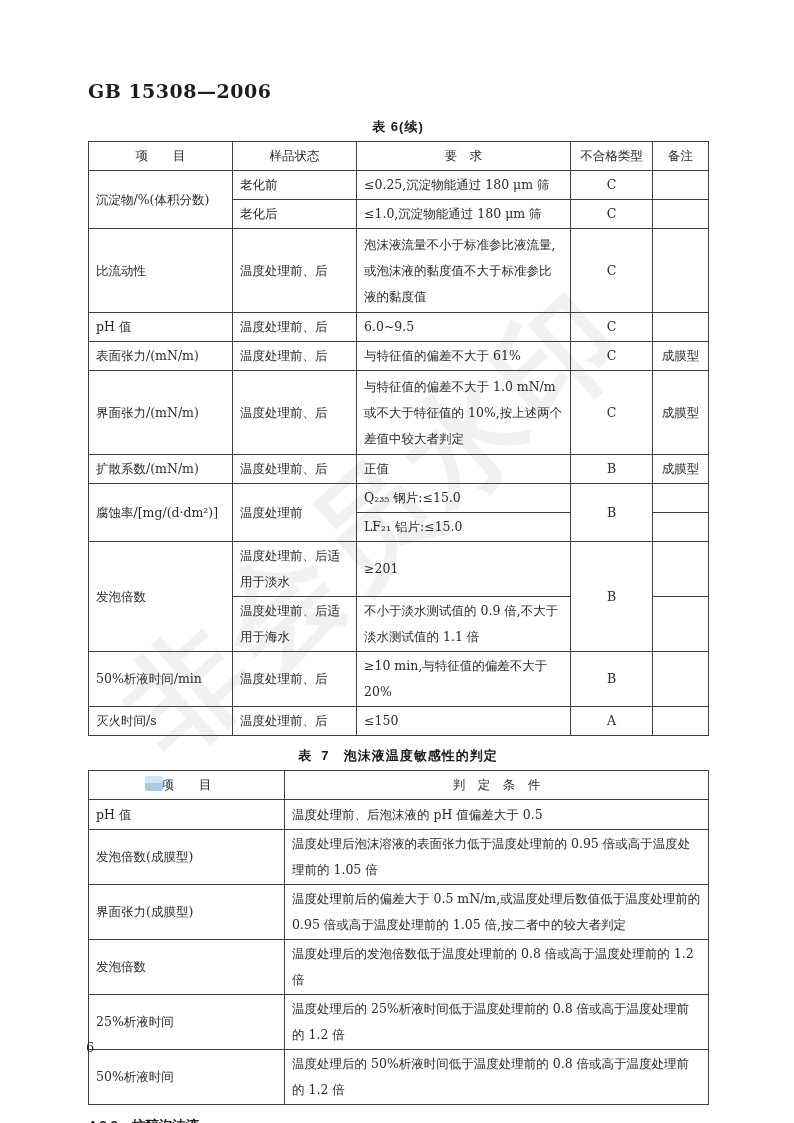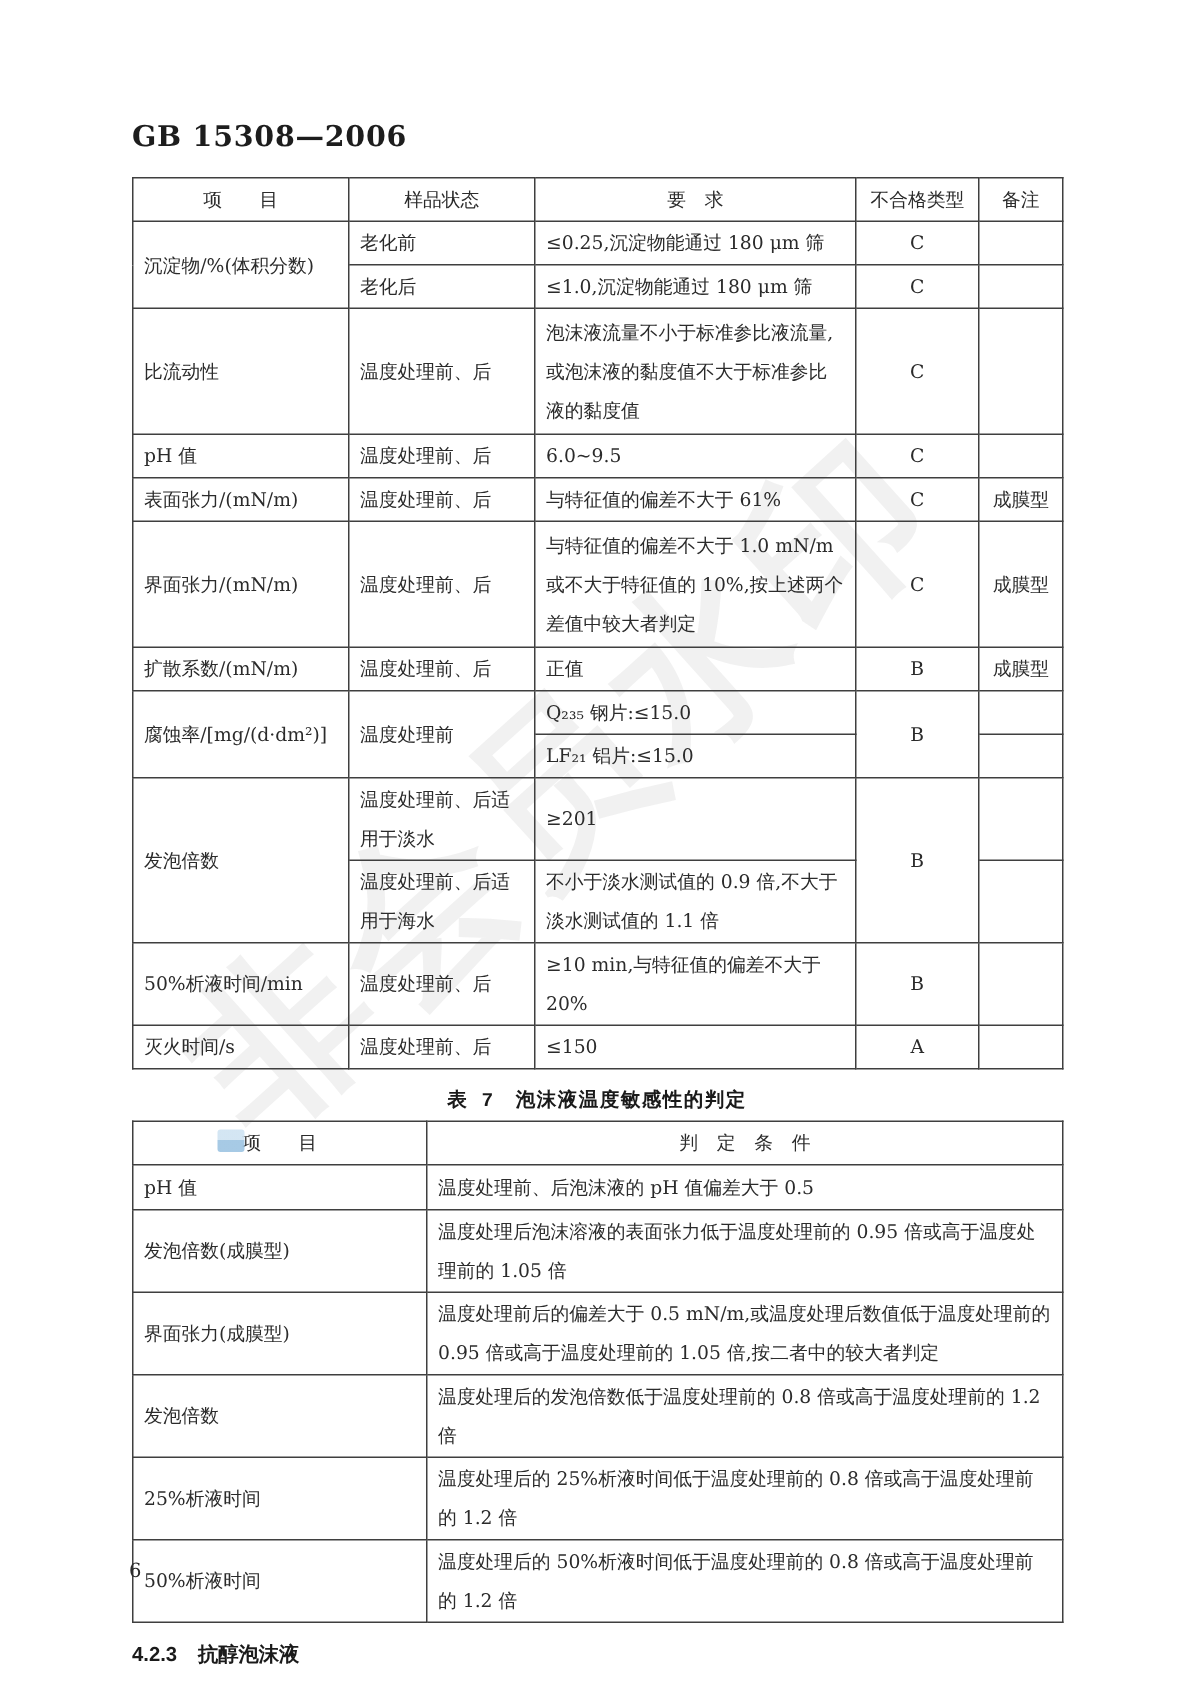--- a/index.html
+++ b/index.html
@@ -104,20 +104,21 @@
 <body>
 
 <div class="page">
 
   <div class="watermark">非会员水印</div>
 
   <div class="doc-header">GB 15308—2006</div>
 
   <div class="content">
 
+    <div class="tbl-caption">表 6(续)</div>
 
     <table>
       <colgroup>
         <col style="width:144px">
           <col style="width:124px">
           <col style="width:214px">
           <col style="width:82px">
           <col style="width:56px">
       </colgroup>
       <tbody>

